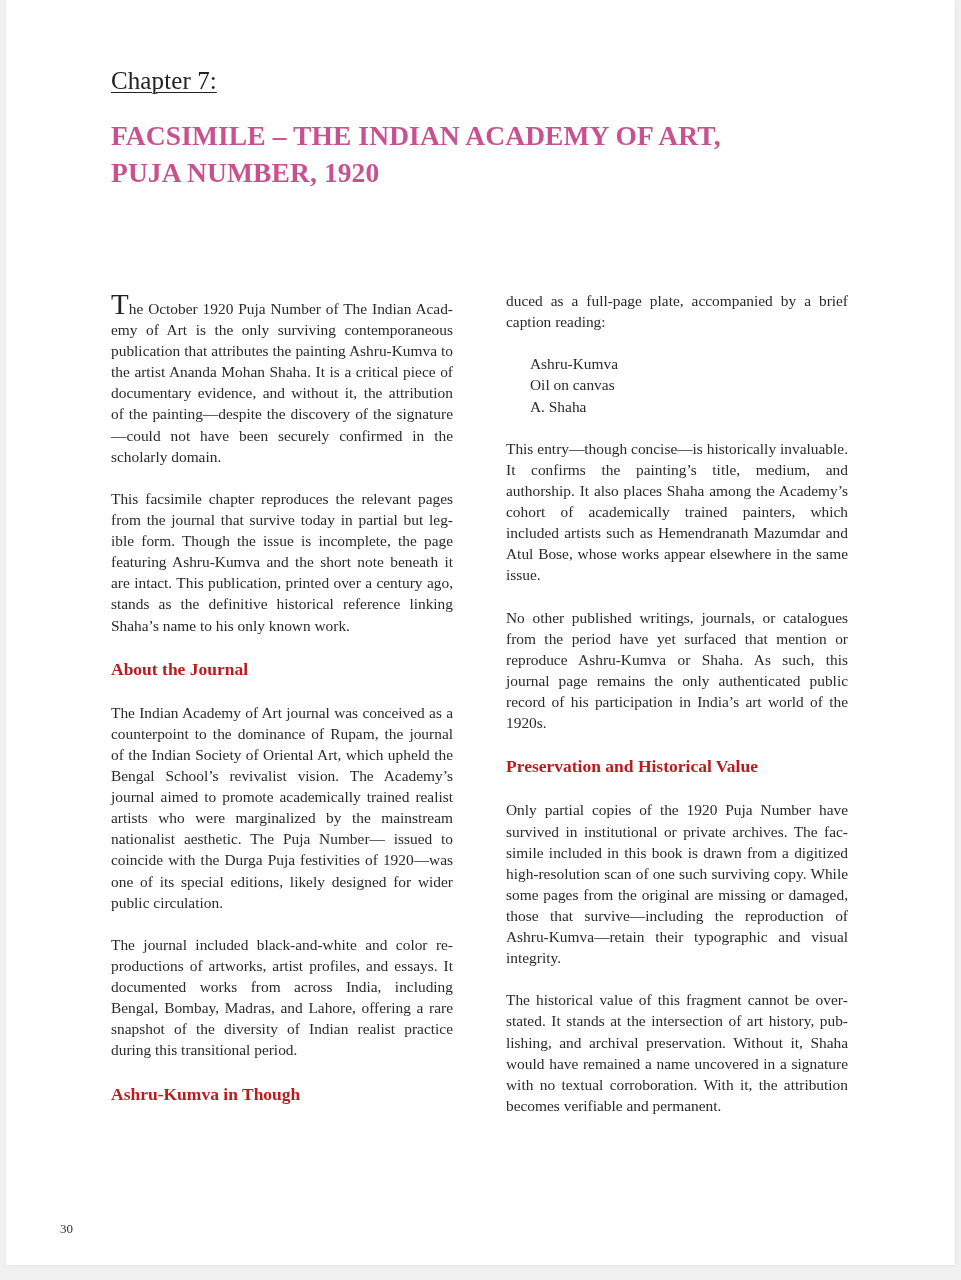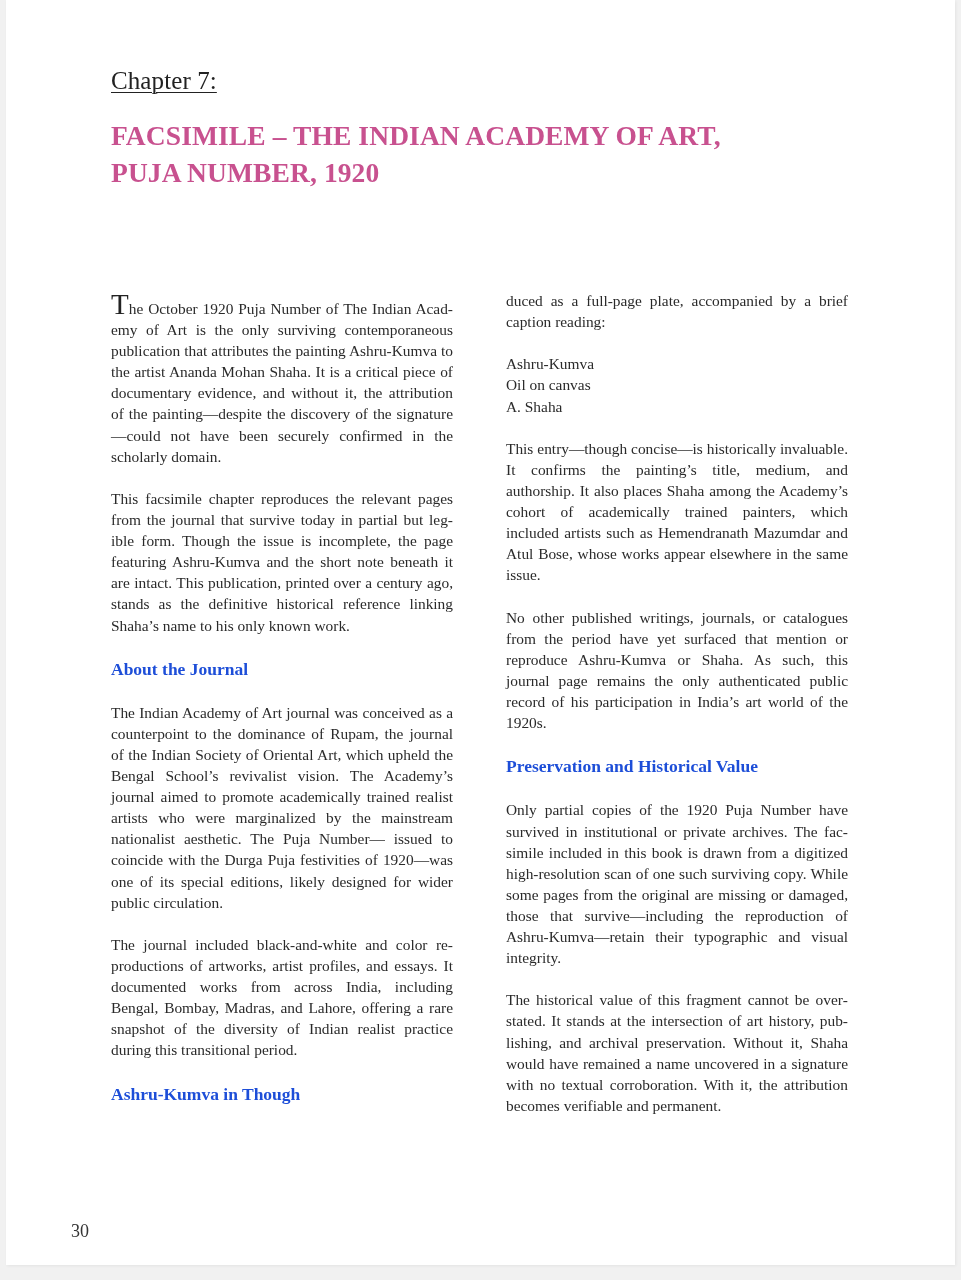--- a/index.html
+++ b/index.html
@@ -56,42 +56,43 @@
     .col-left { left: 105px; }
     .col-right { left: 500px; }
     .col p {
       margin: 0 0 21.2px 0;
     }
     .col h3 {
       margin: 0 0 21px 0;
       font-size: 17.5px;
       line-height: 24px;
       font-weight: bold;
-      color: #1d4ed8;
+      color: #b91c1c;
       text-align: left;
     }
     .dropcap {
       font-size: 29px;
       line-height: 1;
       vertical-align: baseline;
       margin-right: 0px;
       color: #222;
     }
     .caption-block {
       margin: 0 0 21.2px 0;
       text-align: left;
     }
     .caption-block div {
       line-height: 21.1px;
+      margin-left: 24px;
     }
     .page-number {
       position: absolute;
-      left: 65px;
+      left: 54px;
       top: 1221px;
-      font-size: 18px;
+      font-size: 13px;
       color: #333;
     }
   </style>
 </head>
 <body>
 
 <div class="page">
 
   <div class="chapter-label">Chapter 7:</div>
 

